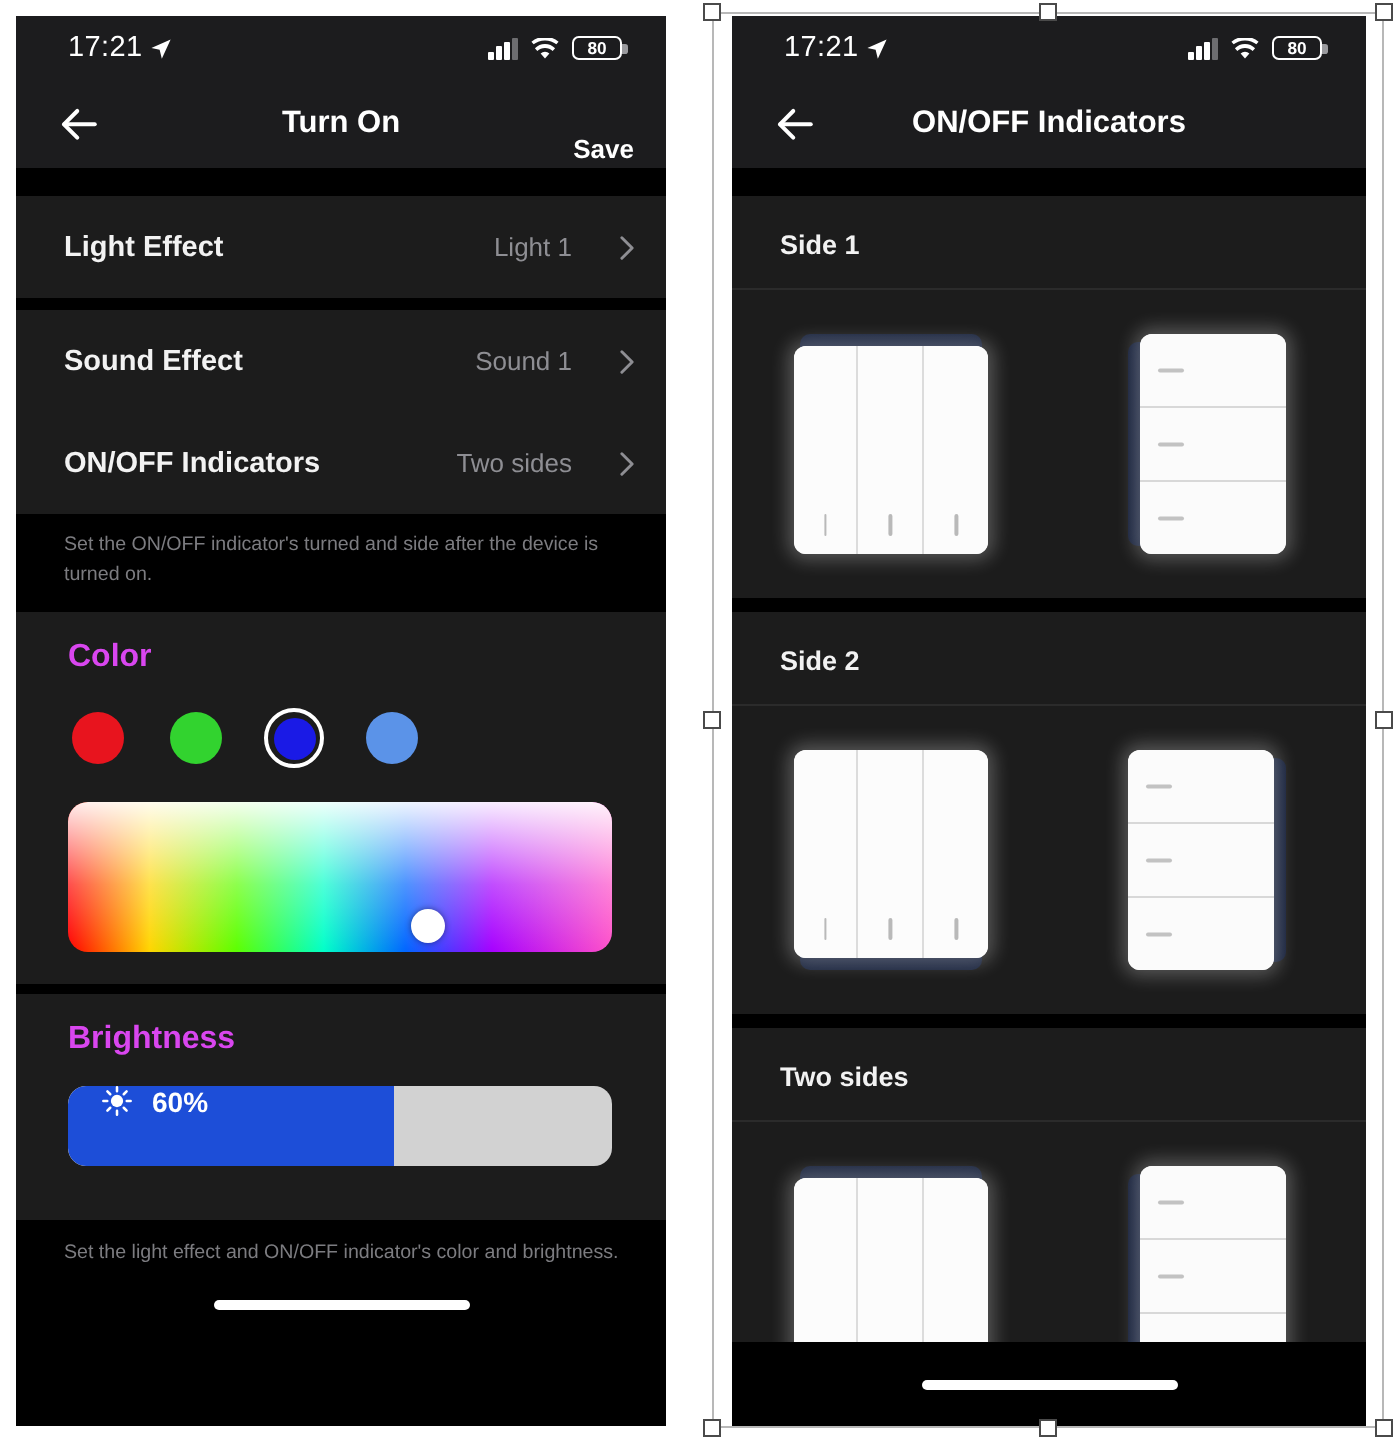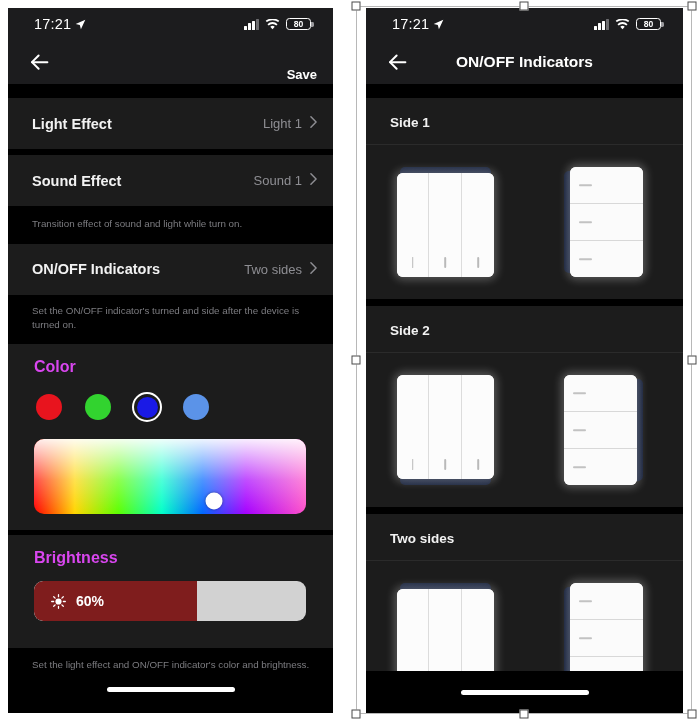--- a/index.html
+++ b/index.html
@@ -69,21 +69,21 @@
 
   
   .body { background: #000000; height: calc(100% - 76px); overflow: hidden; }
   .gap { background: #000000; }
   .row {
     background: #1c1c1c; height: 51px;
     display: flex; align-items: center; justify-content: space-between;
     padding: 0 16px 0 24px; cursor: pointer;
   }
   .row-label { color: #f2f2f2; font-size: 14.5px; font-weight: bold; }
-  .row-right { display: flex; gap: 8px; }
+  .row-right { display: flex; align-items: center; gap: 24px; }
   .row-value { color: #8e8e93; font-size: 13px; }
   .chev { width: 7px; height: 12px; }
   .footnote {
     background: #000000; color: #7c7c80;
     font-size: 9.8px; line-height: 1.5;
     padding: 8px 20px 9px 24px;
   }
 
   
   .card { background: #1c1c1c; padding: 14px 0 16px; }
@@ -119,22 +119,22 @@
   }
 
   
   .slider-wrap { padding: 14px 27px 0 26px; }
   .slider {
     position: relative; height: 40px; border-radius: 9px;
     background: #d2d2d2; overflow: hidden; cursor: pointer;
   }
   .slider-fill {
     position:absolute; left:0; top:0; bottom:0;
-    background: #7f1d1d; border-radius: 9px 0 0 9px;
-    display: flex; align-items: center; gap: 10px; padding-left: 17px;
+    background: #1d4ed8; border-radius: 9px 0 0 9px;
+    display: flex; align-items: flex-start; gap: 10px; padding-left: 17px;
   }
   .sun { width: 15px; height: 15px; flex: none; }
   .slider-val { color: #ffffff; font-size: 14px; font-weight: bold; }
 
   
   .homebar-area { background: #000000; display:flex; align-items:center; justify-content:center; }
   .homebar { width: 128px; height: 5px; border-radius: 3px; background: #ffffff; }
 
   
   .sec-title {
@@ -251,20 +251,21 @@
       </div>
     </div>
 
     <div class="navbar">
       <div class="nav-back">
         <svg viewBox="0 0 24 24" width="21" height="21">
           <path d="M11 4 L3.4 11.6 L11 19.2" stroke="#ffffff" stroke-width="2.3" fill="none" stroke-linecap="round" stroke-linejoin="round"></path>
           <path d="M3.6 11.6 H21" stroke="#ffffff" stroke-width="2.3" stroke-linecap="round"></path>
         </svg>
       </div>
+      <div class="nav-title">Turn On</div>
       <div class="nav-save">Save</div>
     </div>
 
     <div class="body">
 
       <div class="gap" style="height:14px"></div>
 
       <div class="row">
         <span class="row-label">Light Effect</span>
         <span class="row-right">
@@ -280,21 +281,20 @@
       <div class="row">
         <span class="row-label">Sound Effect</span>
         <span class="row-right">
           <span class="row-value">Sound 1</span>
           <svg class="chev" viewBox="0 0 8 14">
             <path d="M1 1 L7 7 L1 13" stroke="#8e8e93" stroke-width="1.7" fill="none" stroke-linecap="round" stroke-linejoin="round"></path>
           </svg>
         </span>
       </div>
 
-      <div class="footnote" style="padding-top:11px;padding-bottom:12px">Transition effect of sound and light while turn on.</div>
 
       <div class="row">
         <span class="row-label">ON/OFF Indicators</span>
         <span class="row-right">
           <span class="row-value">Two sides</span>
           <svg class="chev" viewBox="0 0 8 14">
             <path d="M1 1 L7 7 L1 13" stroke="#8e8e93" stroke-width="1.7" fill="none" stroke-linecap="round" stroke-linejoin="round"></path>
           </svg>
         </span>
       </div>

